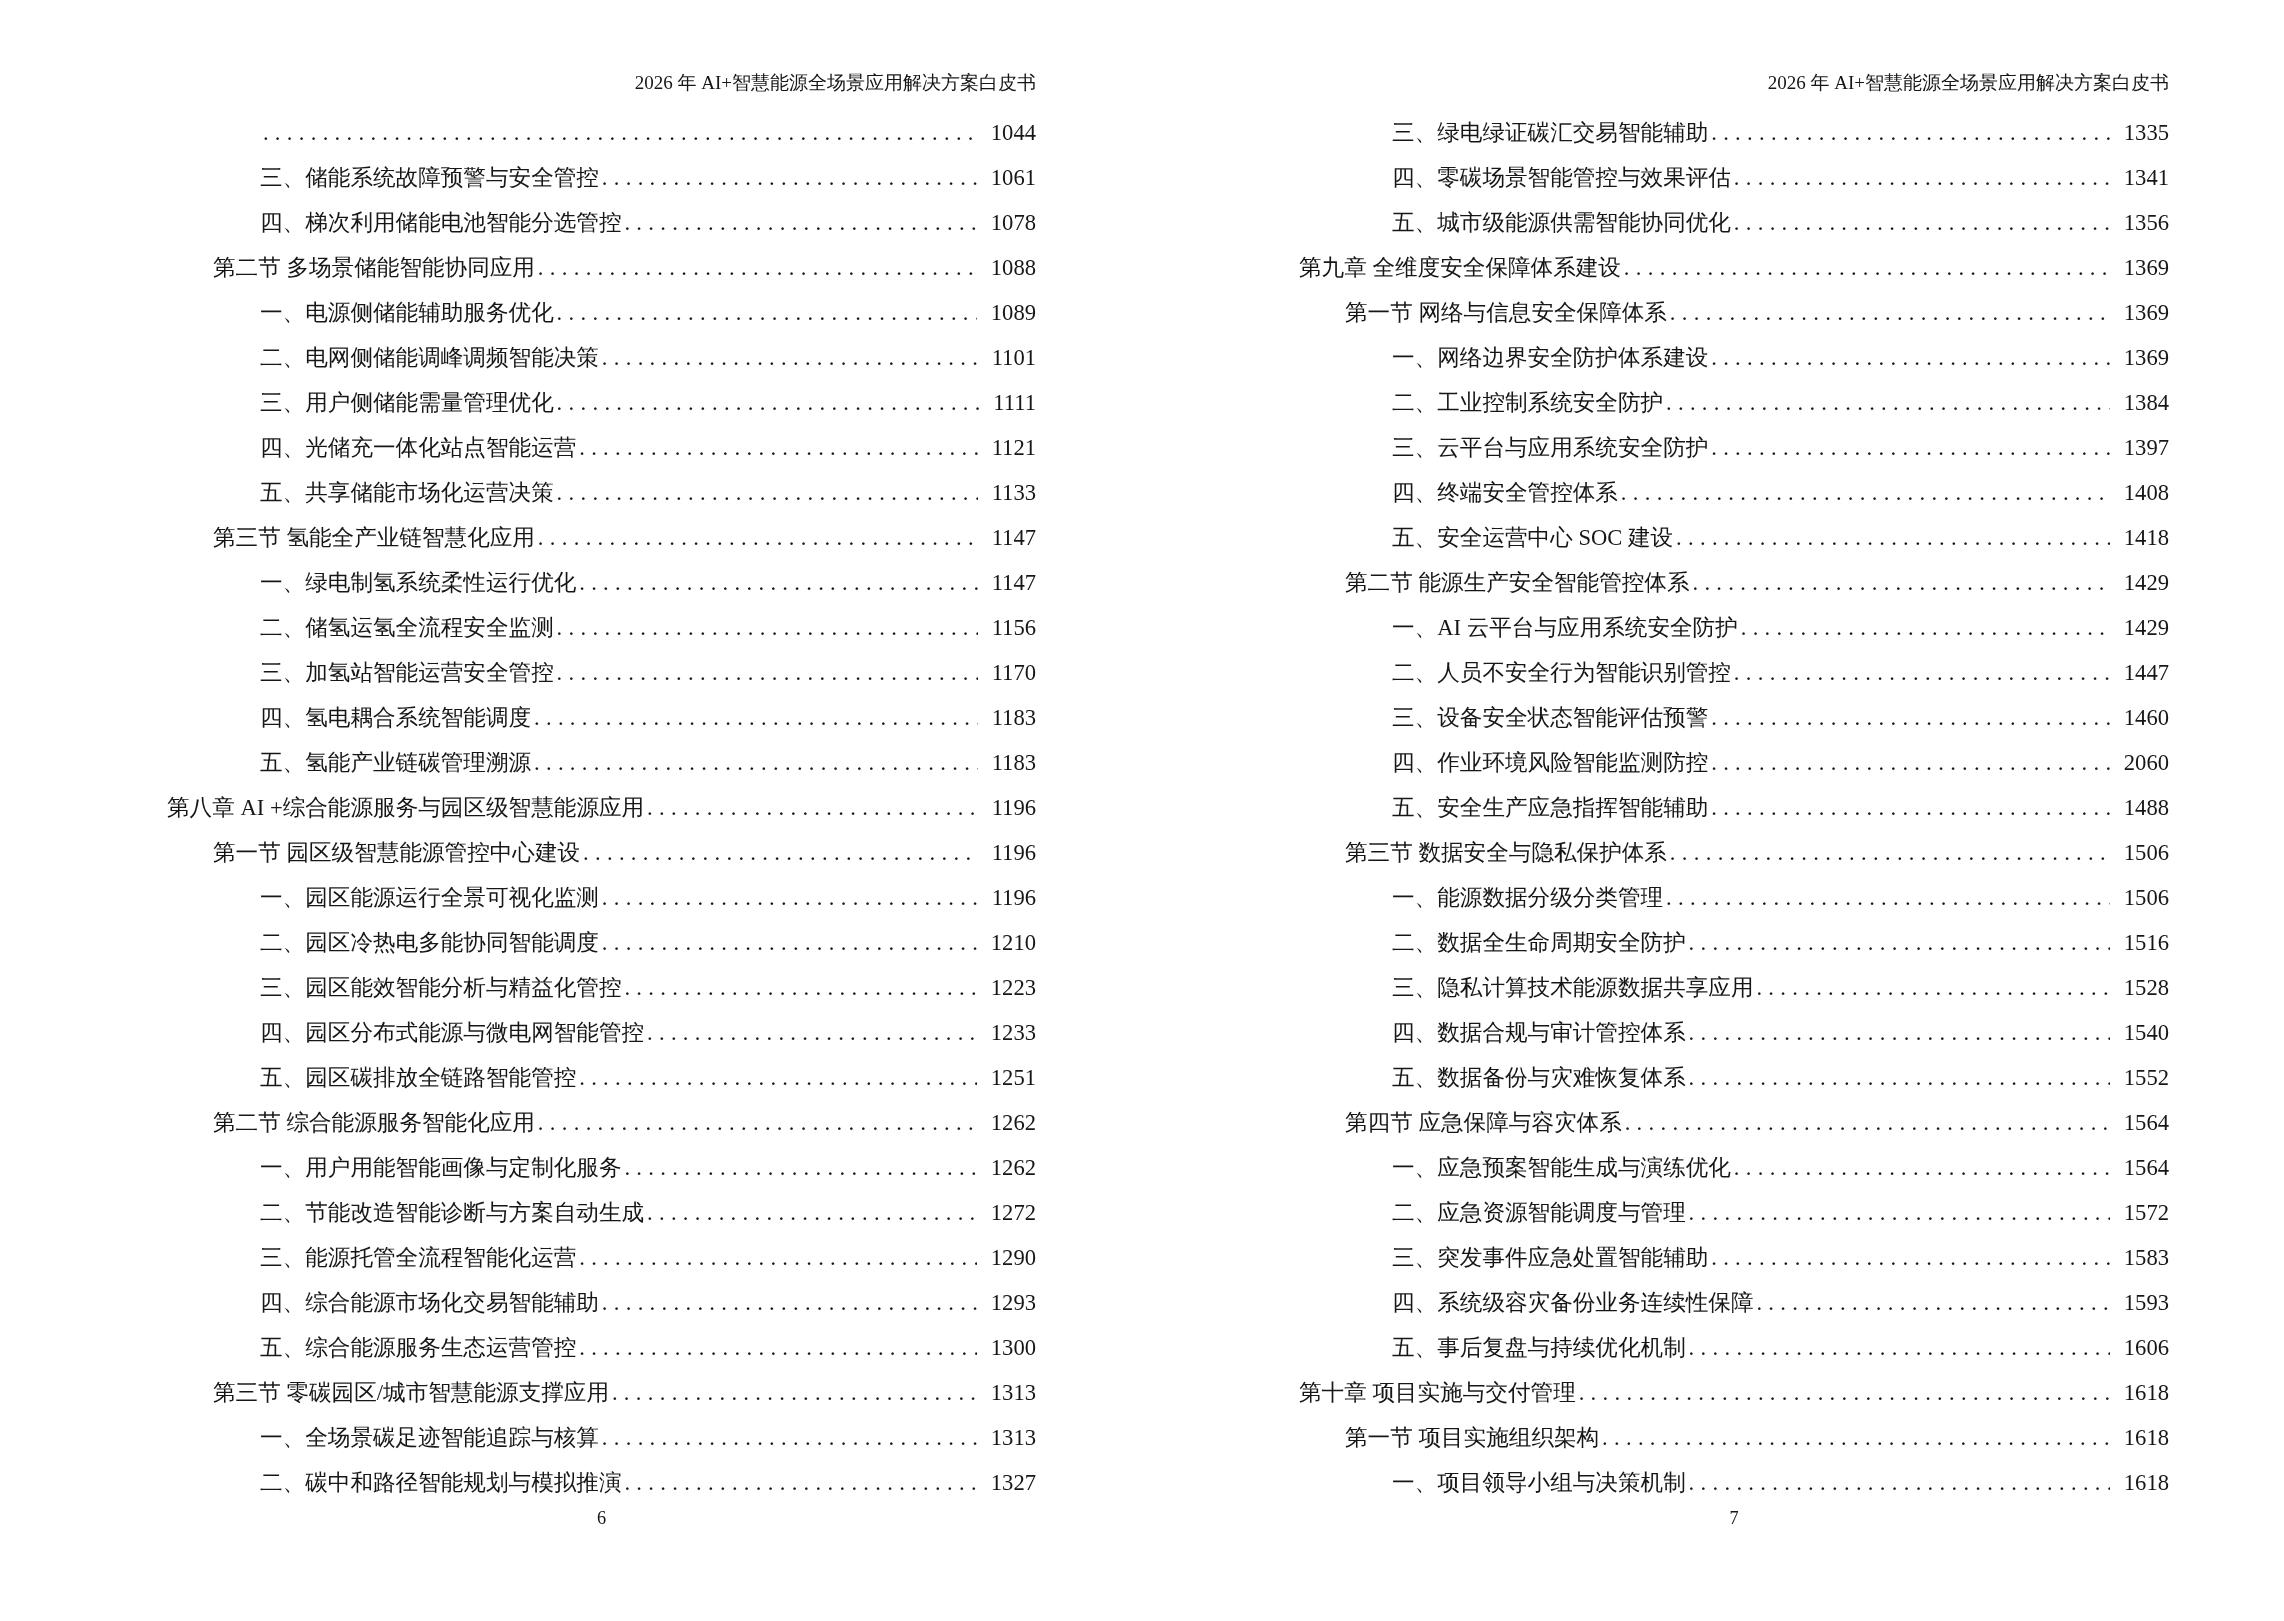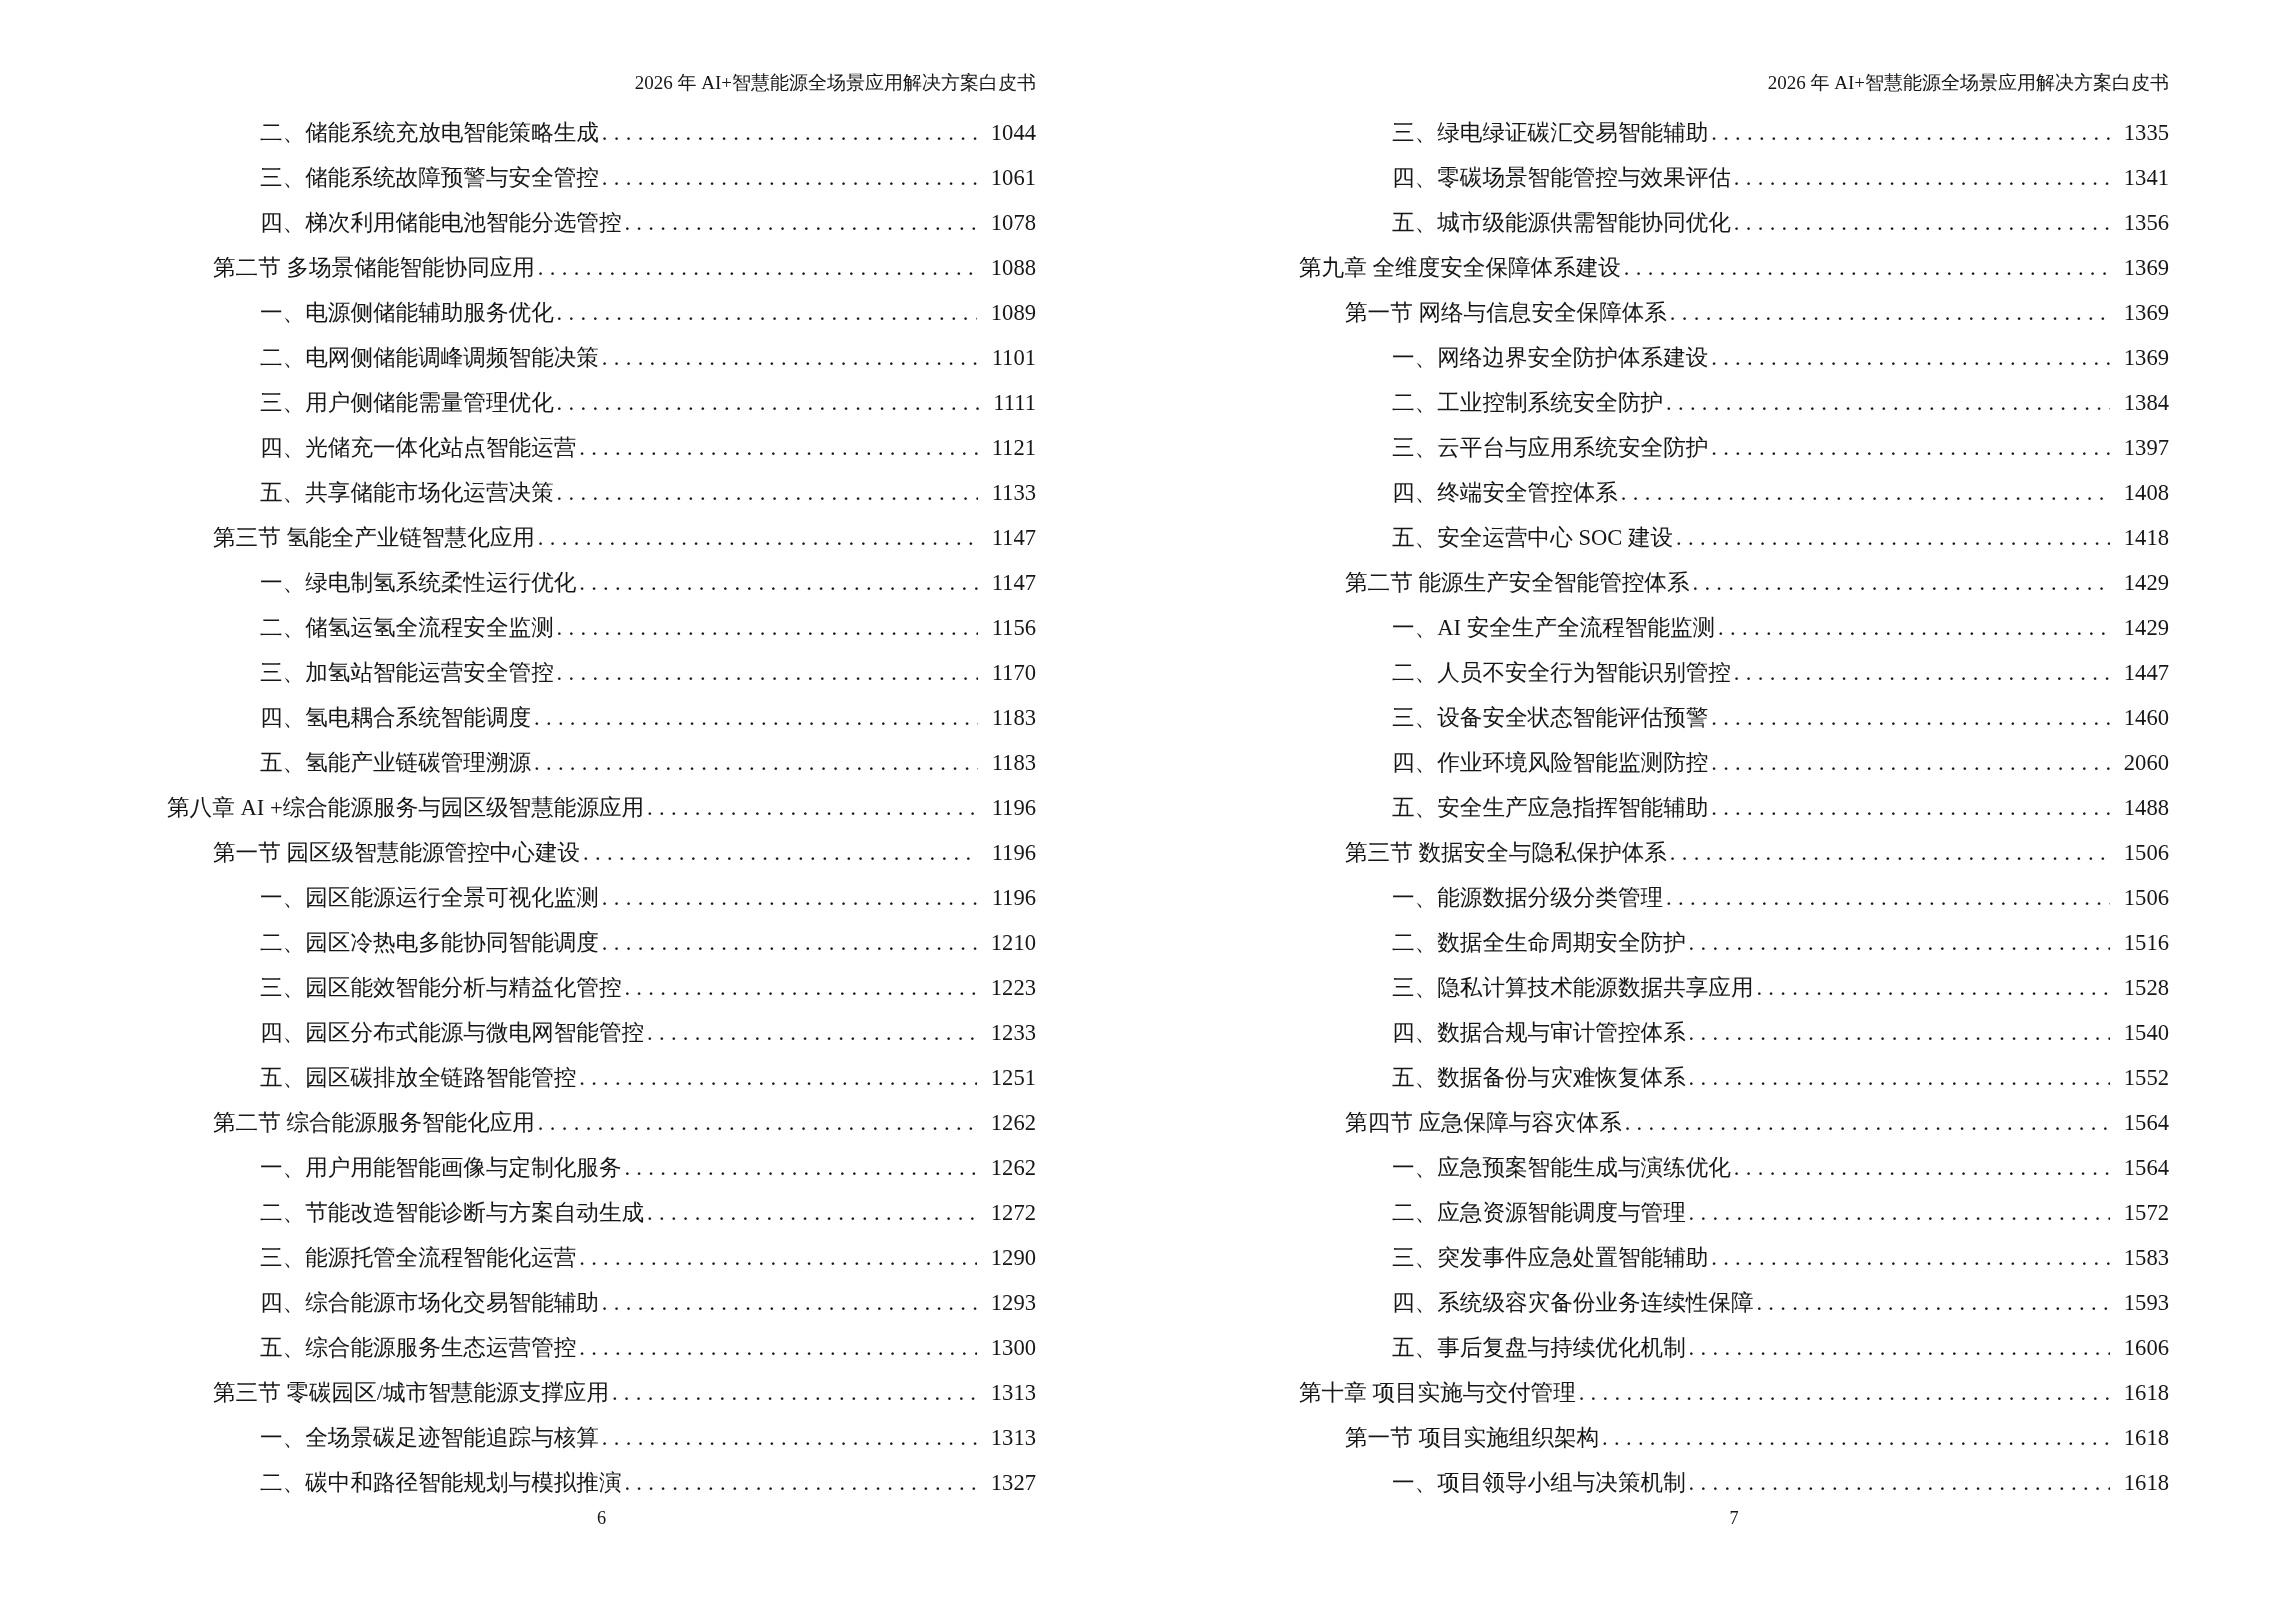--- a/index.html
+++ b/index.html
@@ -78,21 +78,20 @@
     line-height: 22px;
   }
 </style>
 </head>
 <body>
 
 <section class="page left" id="page-0">
   <div class="page-header">2026 年 AI+智慧能源全场景应用解决方案白皮书</div>
   <div class="toc">
   <div class="toc-row lvl2">
-    <span class="toc-title">二、储能系统充放电智能策略生成</span>
     <span class="toc-leader">........................................................................................................................</span>
     <span class="toc-num">1044</span>
   </div>
 
   <div class="toc-row lvl2">
     <span class="toc-title">三、储能系统故障预警与安全管控</span>
     <span class="toc-leader">........................................................................................................................</span>
     <span class="toc-num">1061</span>
   </div>
 
@@ -336,21 +335,21 @@
     <span class="toc-num">1418</span>
   </div>
 
   <div class="toc-row lvl1">
     <span class="toc-title">第二节 能源生产安全智能管控体系</span>
     <span class="toc-leader">........................................................................................................................</span>
     <span class="toc-num">1429</span>
   </div>
 
   <div class="toc-row lvl2">
-    <span class="toc-title">一、AI 安全生产全流程智能监测</span>
+    <span class="toc-title">一、AI 云平台与应用系统安全防护</span>
     <span class="toc-leader">........................................................................................................................</span>
     <span class="toc-num">1429</span>
   </div>
 
   <div class="toc-row lvl2">
     <span class="toc-title">二、人员不安全行为智能识别管控</span>
     <span class="toc-leader">........................................................................................................................</span>
     <span class="toc-num">1447</span>
   </div>
 

